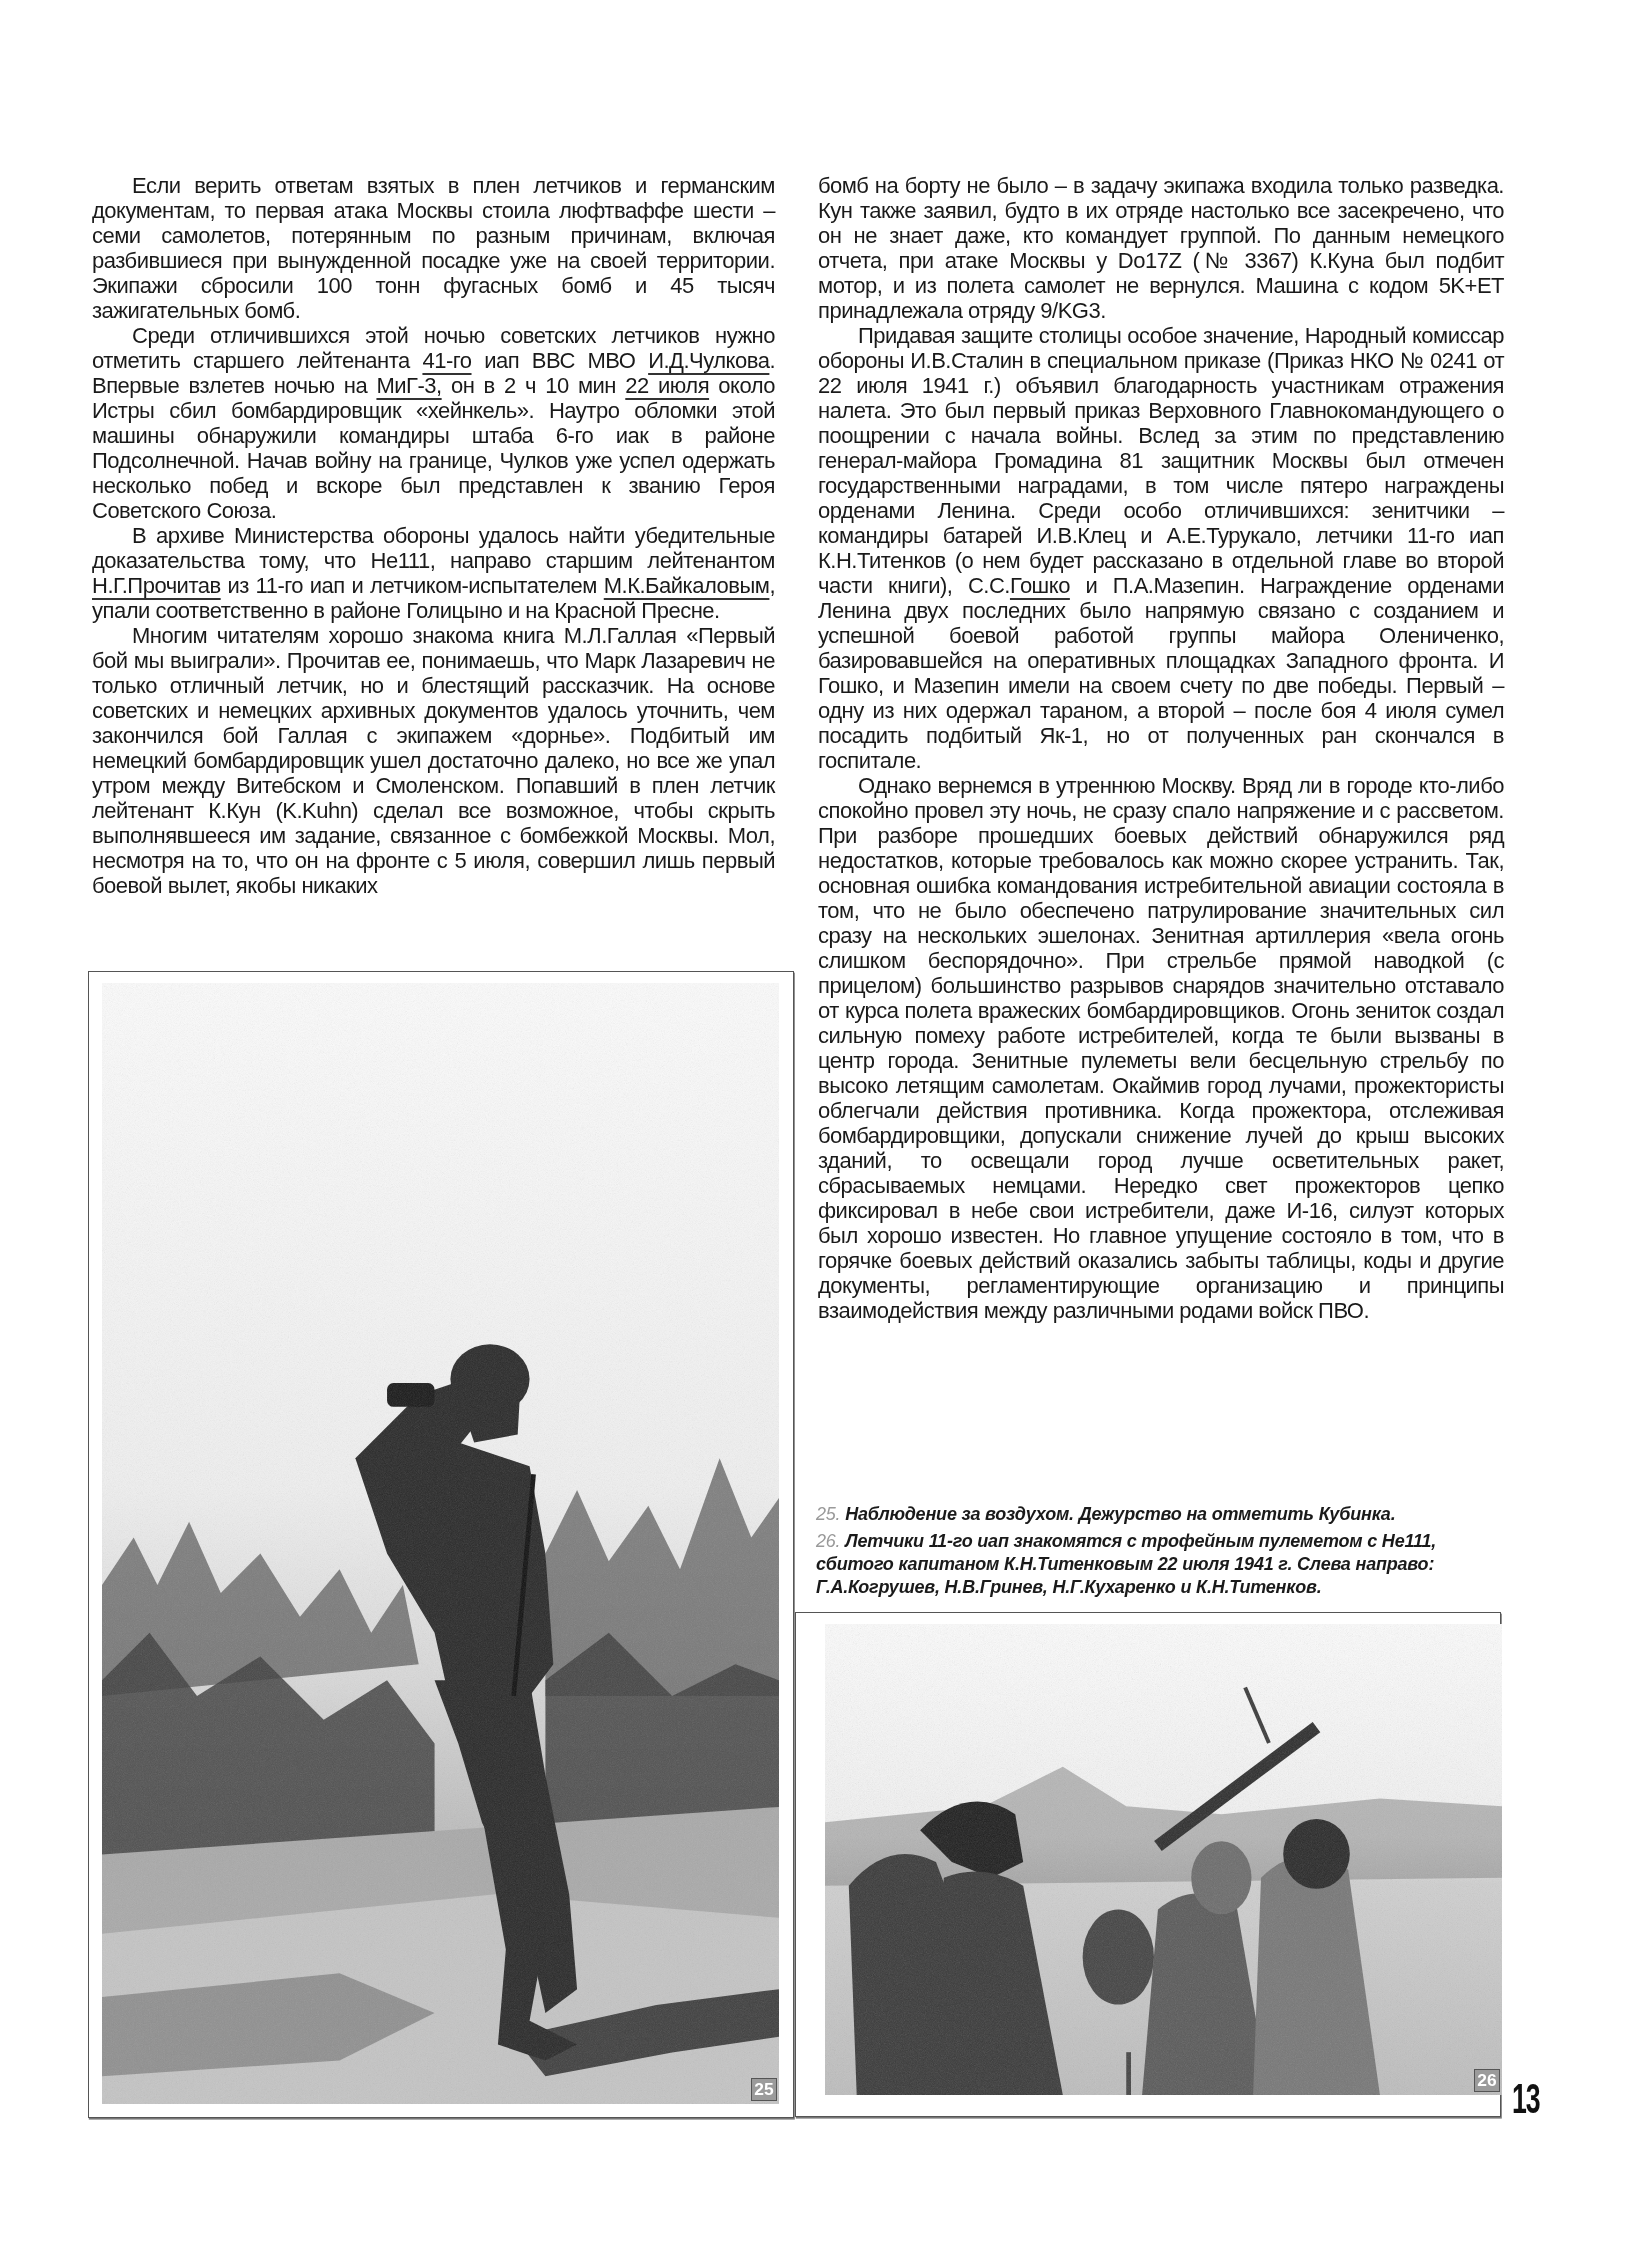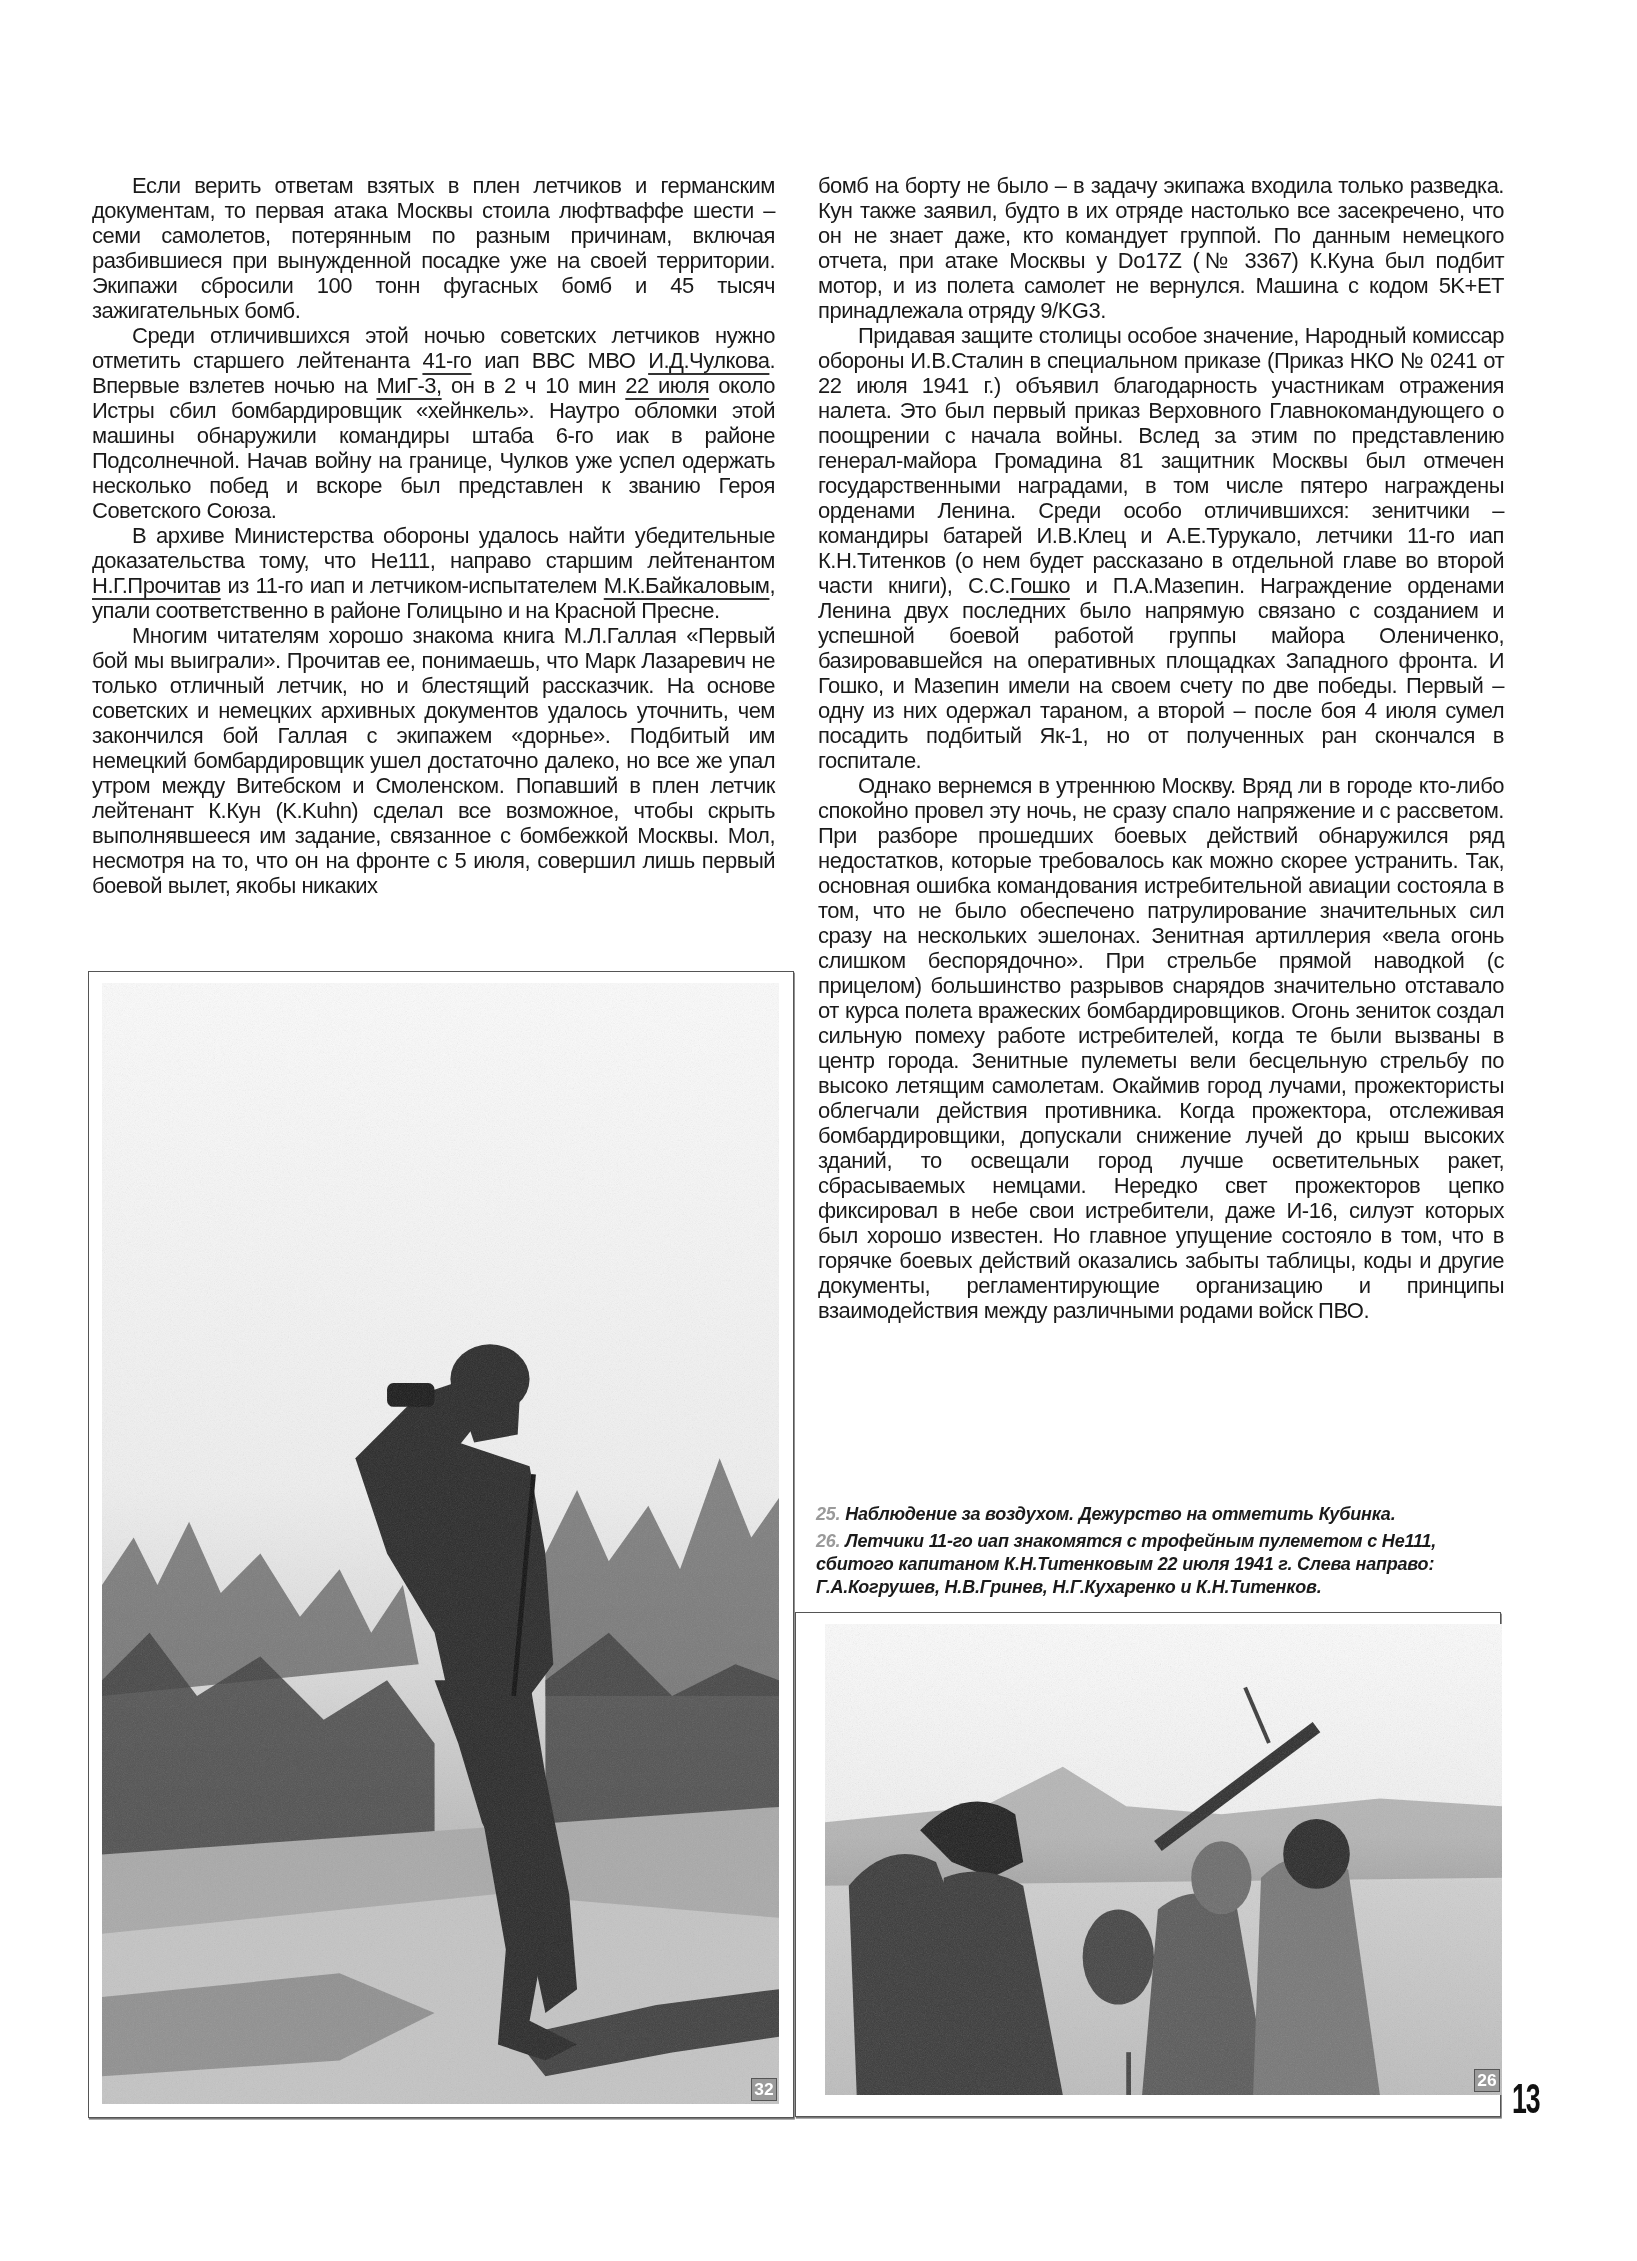--- a/index.html
+++ b/index.html
@@ -10,21 +10,21 @@
   .col p { margin: 0; text-indent: 40px; }
   .col p.cont { text-indent: 0; }
   #col-left { left: 92px; top: 133px; width: 683px; }
   #col-right { left: 818px; top: 133px; width: 686px; }
   .ul { text-decoration: underline; text-decoration-color: #333; text-underline-offset: 4.8px; }
 
   .captions { position: absolute; left: 816px; top: 1503px; width: 697px;
               font-size: 18px; line-height: 23px; font-weight: bold; font-style: italic;
               letter-spacing: -0.2px; }
   .captions .cap { margin: 0 0 4px 0; }
-  .captions .num { color: #9a9a9a; font-weight: bold; }
+  .captions .num { color: #9a9a9a; font-weight: normal; }
 
   .photo-frame { position: absolute; border: 1.6px solid #555; background: #fff;
                  box-shadow: 0.8px 1.6px 0 #777; }
   #photo25-frame { left: 88px; top: 971px; width: 704px; height: 1145px; }
   #photo26-frame { left: 795px; top: 1612px; width: 704px; height: 503px; }
   .photo { position: absolute; overflow: hidden; }
   #photo25 { left: 12.7px; top: 11px; width: 677px; height: 1121px; }
   #photo26 { left: 12.7px; top: 11px; width: 677px; height: 471px; margin-left: 16px; }
   .photo svg { width: 100%; height: 100%; display: block; }
   .badge { position: absolute; right: 1.6px; bottom: 3.2px; background: #9b9b9b; color: #fff;
@@ -101,21 +101,21 @@
         <path d="M450 520 Q470 470 530 480 L525 570 L470 580 Z"></path>
         <path d="M400 520 L460 500 L470 560 L430 610 L350 640 L320 600 Z"></path>
         <path d="M320 600 L420 570 L540 610 L560 720 L570 860 L540 900 L440 910 L420 820 L360 720 Z"></path>
         <path d="M420 880 L540 880 L560 1000 L590 1150 L600 1270 L560 1300 L530 1160 L480 1060 L450 960 Z"></path>
         <path d="M480 1050 L540 1060 L560 1200 L540 1310 L600 1340 L560 1360 L500 1340 L510 1220 Z"></path>
       </g>
       <rect x="360" y="505" width="60" height="30" rx="8" fill="#1a1a1a"></rect>
       <line x1="545" y1="620" x2="520" y2="900" stroke="#111" stroke-width="6"></line>
       <rect width="855" height="1415" filter="url(#grain)"></rect>
     </svg>
-    <span class="badge">32</span>
+    <span class="badge">25</span>
   </div>
 </div>
 
 <div id="photo26-frame" class="photo-frame">
   <div id="photo26" class="photo">
     <svg viewBox="0 0 854 594" preserveAspectRatio="none">
       <defs>
         <linearGradient id="sky26" x1="0" y1="0" x2="0" y2="1">
           <stop offset="0" stop-color="#fbfbfb"></stop>
           <stop offset="0.45" stop-color="#f0f0f0"></stop>

